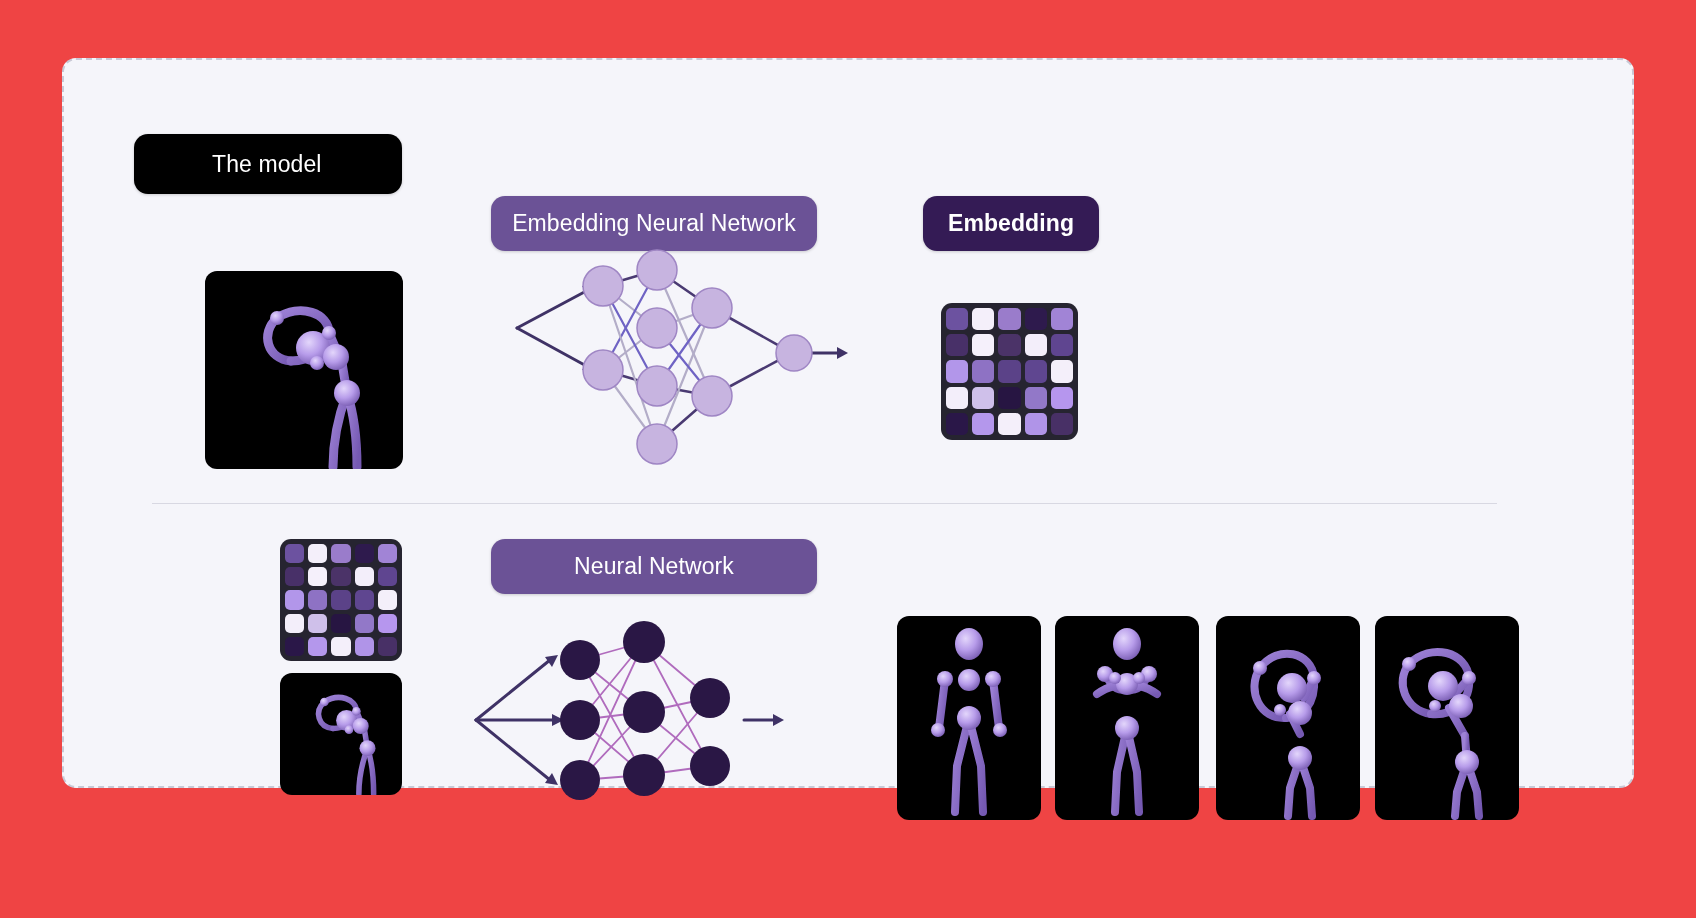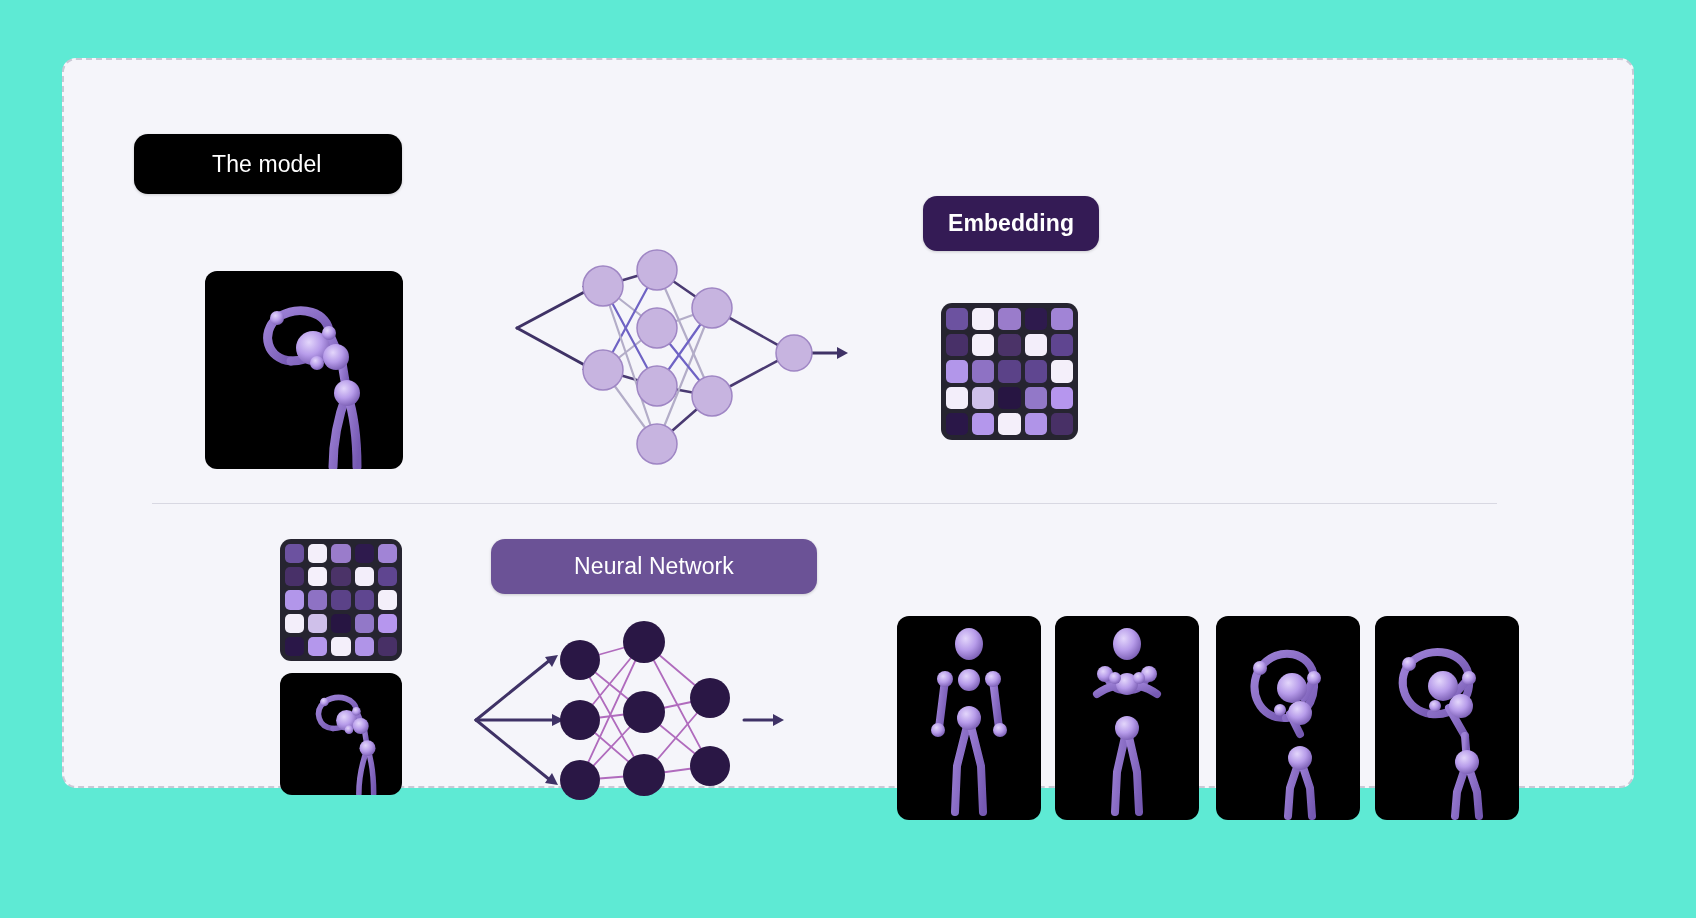--- a/index.html
+++ b/index.html
@@ -9,21 +9,21 @@
     width: 1696px; height: 918px;
     background: #ffffff;
     font-family: "Liberation Sans", sans-serif;
     overflow: hidden;
   }
 
   #canvas {
     position: absolute;
     left: 0; top: 0;
     width: 1696px; height: 918px;
-    background: #5eead4;
+    background: #ef4444;
   }
 
   
   .panel {
     position: absolute;
     left: 62px; top: 58px;
     width: 1572px; height: 730px;
     background: #f5f5fa;
     border: 2px dashed #c9c9d6;
     border-radius: 14px;
@@ -118,20 +118,21 @@
 <body>
 
 <div id="canvas">
 
   <div class="panel">
 
     <div class="pill pill-title">The model</div>
 
     <div class="divider"></div>
 
+    <div class="pill pill-enn">Embedding Neural Network</div>
 
     <div class="pill pill-emb">Embedding</div>
 
     <div class="skel-card" id="skel-input-top">
       <svg viewBox="0 0 198 198">
         <defs>
           <radialGradient id="jg" cx="38%" cy="33%" r="68%">
             <stop offset="0%" stop-color="#e3d6fb"></stop>
             <stop offset="55%" stop-color="#b79cea"></stop>
             <stop offset="100%" stop-color="#7f63b8"></stop>

